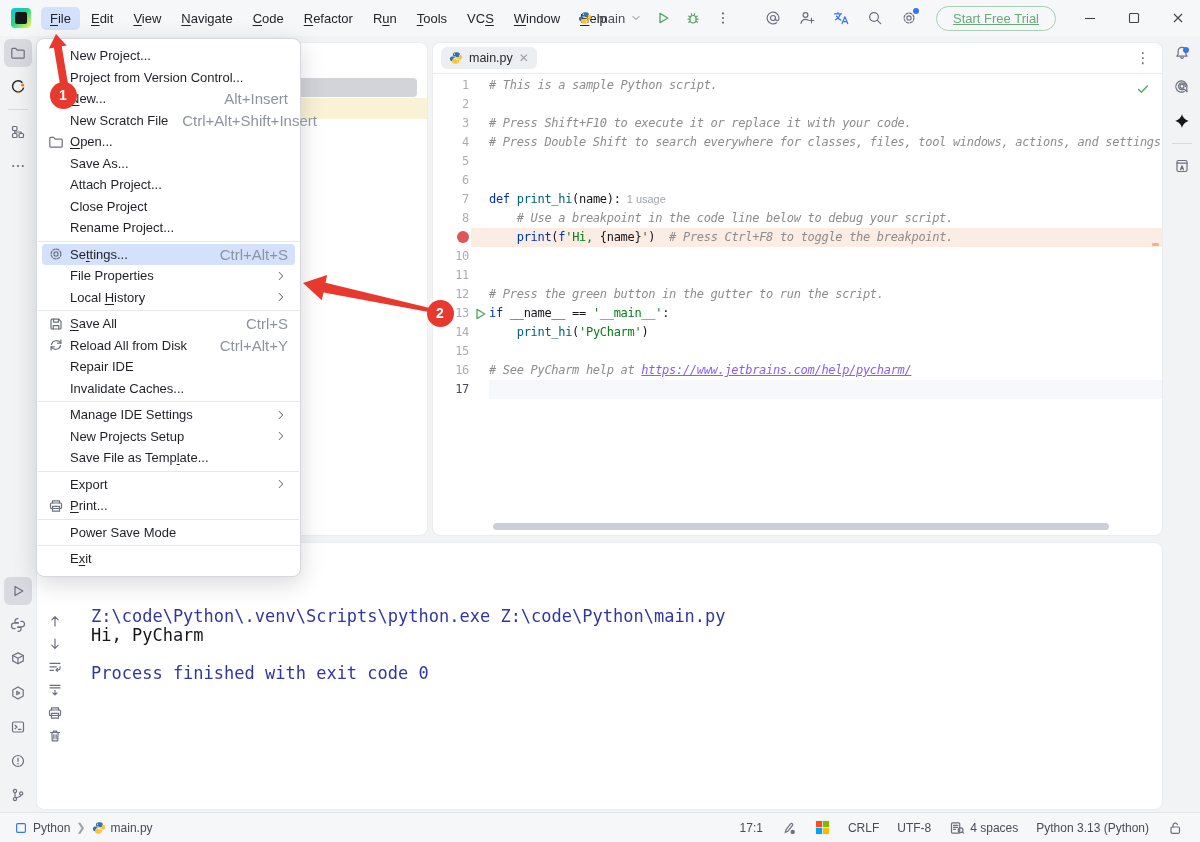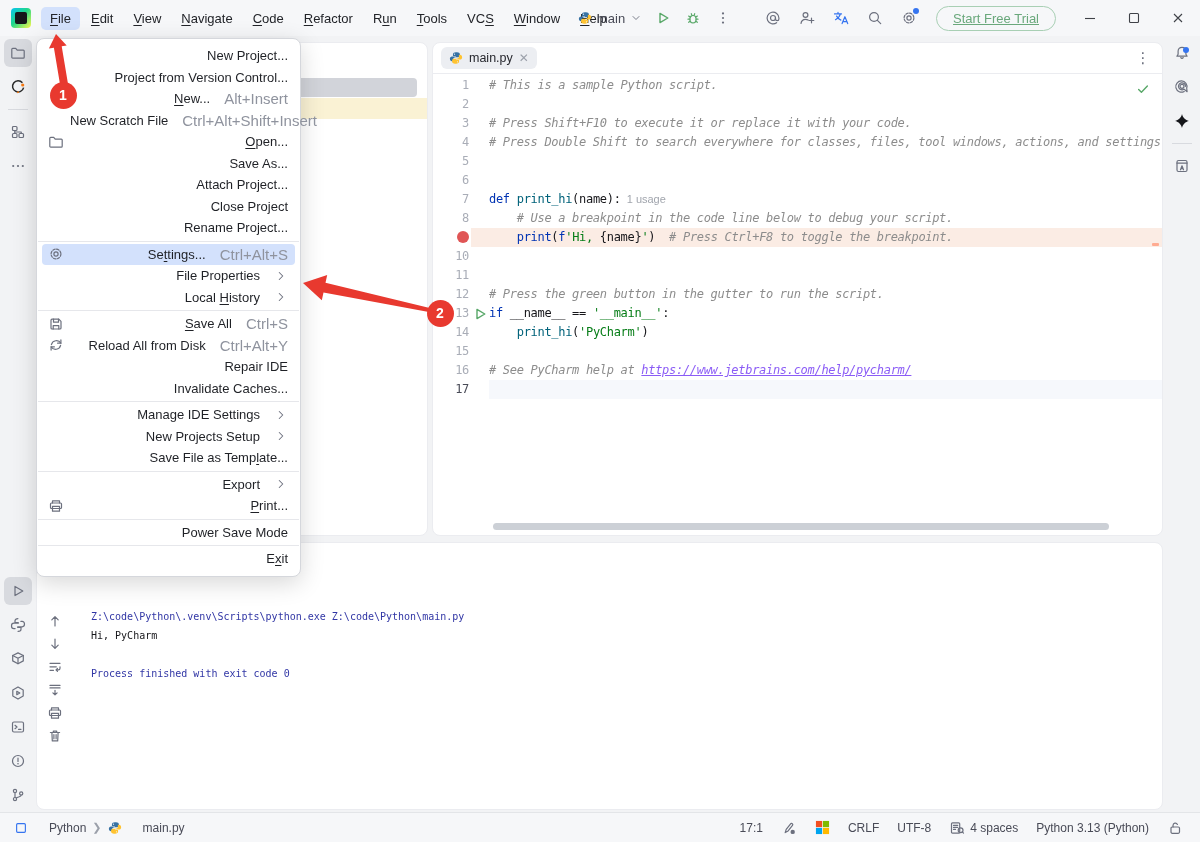--- a/index.html
+++ b/index.html
@@ -64,39 +64,39 @@
   .tk-p { color:#16161a; }
   .tk-l { color:#8b5cf6; font-style:italic; text-decoration:underline; }
   .tk-g { font-family:"Liberation Sans",sans-serif; font-size:11px; color:#a1a5ad; letter-spacing:0; }
   .inspection-ok { position:absolute; top:39px; right:12px; }
   .stripe-mark { position:absolute; top:200px; right:3px; width:7px; height:3px; background:#ffab91; border-radius:1px; }
   .hscroll { position:absolute; bottom:5px; left:60px; width:616px; height:7px; background:#ccd0d6; border-radius:4px; }
 
   
   .run-toolbar { position:absolute; left:6px; top:66px; display:flex; flex-direction:column; align-items:center; }
   .rt-btn { width:24px; height:23px; display:flex; align-items:center; justify-content:center; color:#6c707e; }
-  .console { position:absolute; left:54px; top:64px; right:8px; font-family:"DejaVu Sans Mono","Liberation Mono",monospace; font-size:10px; }
+  .console { position:absolute; left:54px; top:64px; right:8px; font-family:"DejaVu Sans Mono","Liberation Mono",monospace; font-size:17px; }
   .cline { height:19px; line-height:19px; white-space:pre; }
   .cline.system { color:#3136a5; }
   .cline.stdout { color:#16161a; }
 
   
   .statusbar { position:absolute; left:0; right:0; bottom:0; height:30px; background:#f6f7f9; border-top:1px solid #e3e5e8; display:flex; align-items:center; font-size:12px; color:#494b57; z-index:5; }
   .crumbs { display:flex; align-items:center; gap:6px; padding-left:14px; }
-  .crumb { display:flex; align-items:center; gap:21px; }
+  .crumb { display:flex; align-items:center; gap:5px; }
   .crumb-sep { color:#9ba0aa; font-size:11px; }
   .sb-right { margin-left:auto; display:flex; align-items:center; gap:4px; padding-right:10px; }
   .sb-item { display:flex; align-items:center; gap:5px; padding:3px 7px; border-radius:4px; white-space:nowrap; }
 
   
   .filemenu { position:absolute; left:36px; top:38px; width:265px; background:#fff; border:1px solid #d5d7dc; border-radius:8px; box-shadow:0 6px 24px rgba(0,0,0,.16); padding:6px 0; z-index:100; }
   .fm-row { display:flex; align-items:center; height:21.5px; margin:0 5px; padding:0 7px 0 6px; border-radius:4px; font-size:13px; color:#1f2126; }
   .fm-row.hl { background:#d3e1fc; }
   .fm-ic { width:22px; flex:none; display:flex; align-items:center; color:#6c707e; }
-  .fm-label { flex:1; white-space:nowrap;text-align:right; }
+  .fm-label { flex:1; white-space:nowrap; }
   .fm-sc { color:#8f939e; font-size:15px; white-space:nowrap; margin-left:14px; }
   .fm-ch { color:#6c707e; margin-left:14px; display:flex; }
   .fm-sep { height:1px; background:#e6e7eb; margin:2px 1px; }
 
   
   .anno-svg { position:absolute; inset:0; z-index:200; pointer-events:none; }
   .anno-circle { position:absolute; width:27px; height:27px; border-radius:50%; background:#e8392f; color:#fff; font-size:14px; font-weight:bold; display:flex; align-items:center; justify-content:center; z-index:201; pointer-events:none; }
 </style>
 </head>
 <body>

